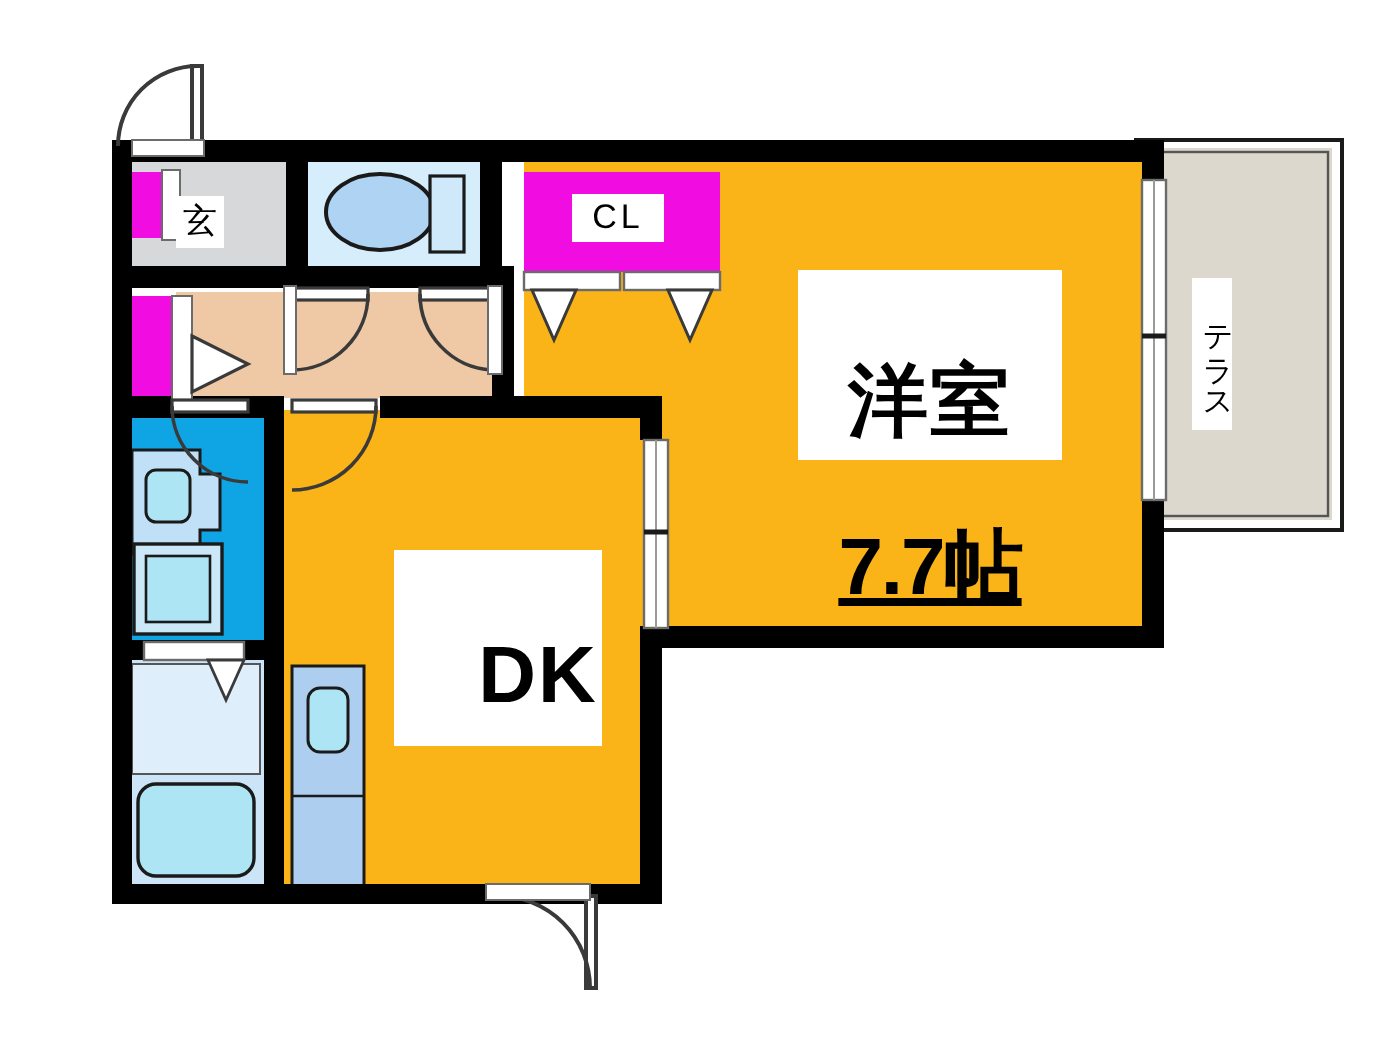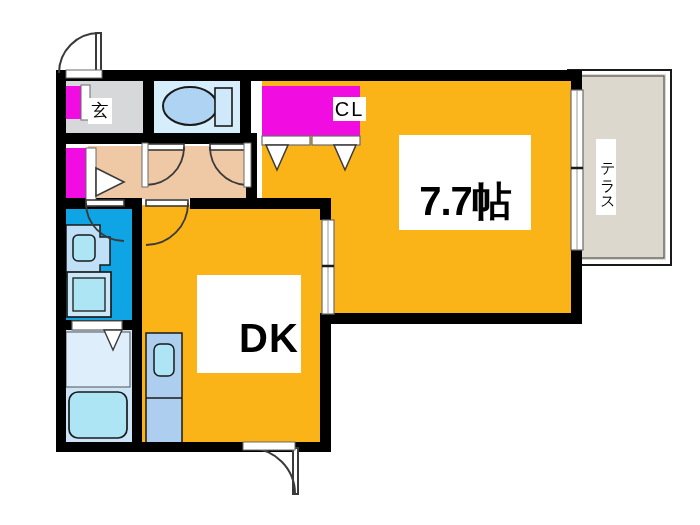--- a/index.html
+++ b/index.html
@@ -39,42 +39,41 @@
   #label-washitsu {
     left: 399px;
     top: 135px;
     width: 132px;
     height: 95px;
     font-size: 40px;
     padding-top: 4px;
     box-sizing: border-box;
   }
   #label-washitsu .ln1 { display:block; font-size: 40px; letter-spacing: 1px;}
-  #label-washitsu .ln2 { display:block; font-size: 40px; letter-spacing: -1px;}
+  #label-washitsu .ln2 { display:block; font-size: 40px; letter-spacing: -1px; text-decoration: underline;}
   #label-dk {
     left: 197px;
     top: 275px;
     width: 104px;
     height: 98px;
     font-size: 38px;
     box-sizing: border-box;
     padding-top: 3px;
   }
   #label-dk .ln1 { display:block; font-size: 40px; letter-spacing: 1px; padding-left: 40px;}
   #label-dk .ln2 { display:block; font-size: 40px; letter-spacing: -1px;}
   #label-cl {
     left: 286px;
     top: 97px;
-    width: 33px;
+    width: 46px;
     height: 24px;
-    font-size: 20px;
+    font-size: 17px;
     line-height: 24px;
     letter-spacing: 2px;
     font-weight: normal;
-    margin-left: 47px;
   }
   #label-genkan {
     left: 88px;
     top: 98px;
     width: 24px;
     height: 26px;
     font-size: 17px;
     line-height: 26px;
     font-weight: normal;
   }
@@ -229,20 +228,21 @@
       <rect x="571" y="90" width="12" height="160" fill="#ffffff" stroke="#6b6b6b" stroke-width="1.2"></rect>
       <line x1="577" y1="90" x2="577" y2="250" stroke="#9a9a9a" stroke-width="1"></line>
       <line x1="571" y1="168" x2="583" y2="168" stroke="#1A1A1A" stroke-width="2.5"></line>
 
       <rect x="72" y="321" width="50" height="9" fill="#ffffff" stroke="#6b6b6b" stroke-width="1.2"></rect>
       <path d="M104 330 L122 330 L113 350 Z" fill="#ffffff" stroke="#3A3A3A" stroke-width="1.4"></path>
     </g>
   </svg>
 
   <div class="room-label" id="label-washitsu">
+    <span class="ln1">洋室</span>
     <span class="ln2">7.7帖</span>
   </div>
 
   <div class="room-label" id="label-dk">
     <span class="ln1">DK</span>
   </div>
 
   <div class="room-label" id="label-cl">CL</div>
 
   <div class="room-label" id="label-genkan">玄</div>

